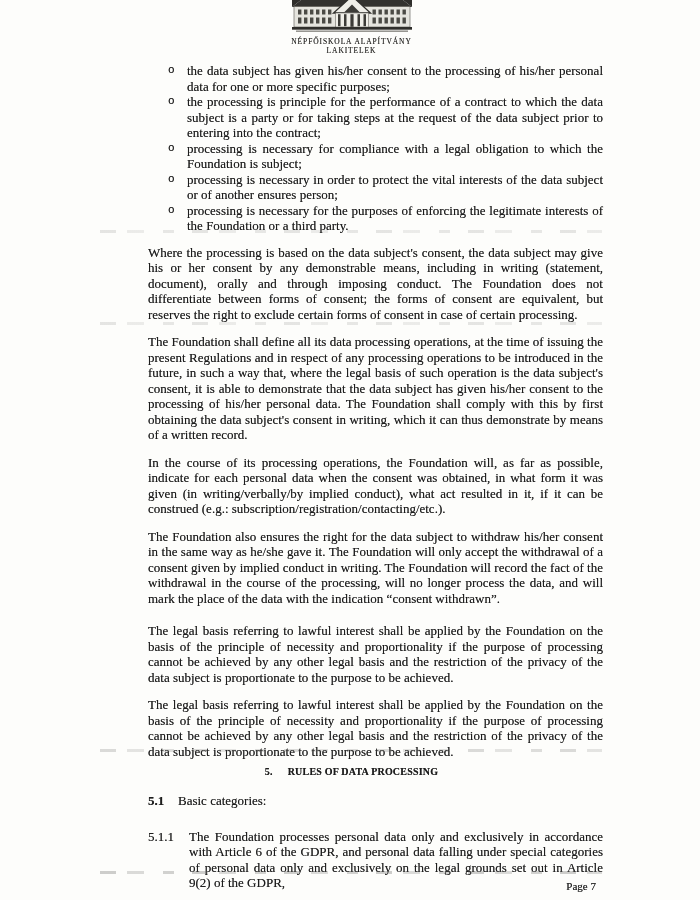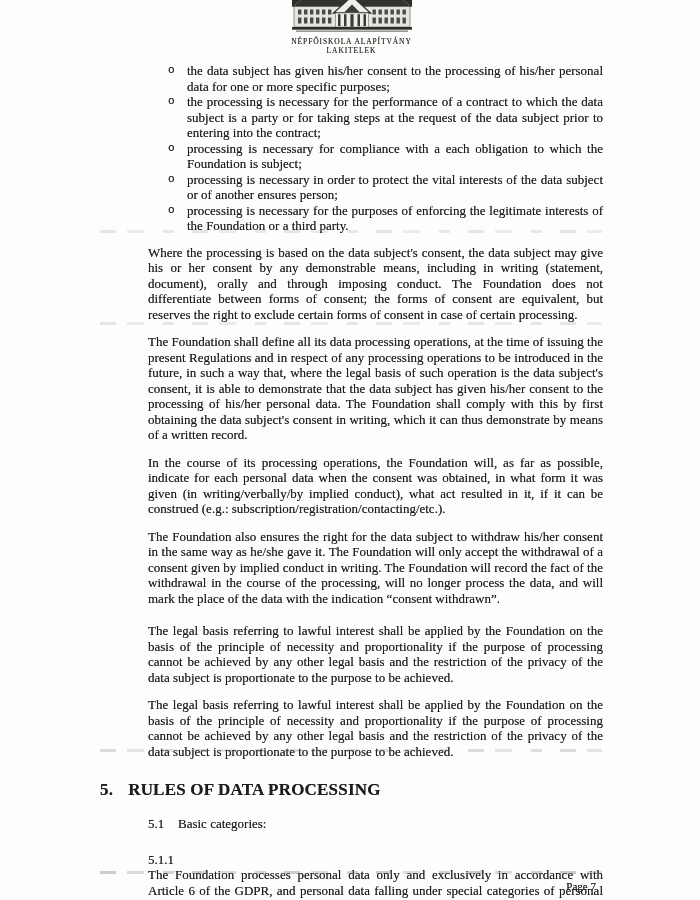--- a/index.html
+++ b/index.html
@@ -46,35 +46,35 @@
   }
   .bullet-text { flex:1; }
 
   
   .para { margin-top:12px; }
   .para.first { margin-top:11px; }
   .para.gap-lg { margin-top:17px; }
 
   
   .heading {
-    margin-top:21px;
-    text-align:left;
+    margin-top:7px;
+    text-align:center;
     font-weight:bold;
-    font-size:17px;
+    font-size:10px;
     letter-spacing:0.2px;
     text-shadow:0 0 0.5px rgba(30,30,30,0.7);
   }
   .heading .num { margin-right:15px; }
 
   
   .subsection { display:flex; margin-top:16px; }
-  .subsection .num { flex:none; width:30px; }
-
-  
-  .clause { display:flex; margin-top:20px;flex-direction:column; }
+  .subsection .num { flex:none; width:30px;font-weight:bold; }
+
+  
+  .clause { display:flex; margin-top:20px; }
   .clause .num { flex:none; width:41px; }
   .clause .body { flex:1; }
 
   
   .page-number {
     position:absolute;
     right:104px; bottom:8px;
     font-size:11px;
     text-shadow:0 0 0.45px rgba(40,40,40,0.65);
   }
@@ -159,25 +159,25 @@
       <div class="logo-caption">LAKITELEK</div>
     </div>
 
     <div class="blist txt">
       <div class="bullet-item">
         <span class="bullet-marker">o</span>
         <span class="bullet-text">the data subject has given his/her consent to the processing of his/her personal data for one or more specific purposes;</span>
       </div>
       <div class="bullet-item">
         <span class="bullet-marker">o</span>
-        <span class="bullet-text">the processing is necessary for the performance of a contract to which the data subject is a party or for taking steps at the request of the data subject prior to entering into the contract;</span>
-      </div>
-      <div class="bullet-item">
-        <span class="bullet-marker">o</span>
-        <span class="bullet-text">processing is necessary for compliance with a each obligation to which the Foundation is subject;</span>
+        <span class="bullet-text">the processing is principle for the performance of a contract to which the data subject is a party or for taking steps at the request of the data subject prior to entering into the contract;</span>
+      </div>
+      <div class="bullet-item">
+        <span class="bullet-marker">o</span>
+        <span class="bullet-text">processing is necessary for compliance with a legal obligation to which the Foundation is subject;</span>
       </div>
       <div class="bullet-item">
         <span class="bullet-marker">o</span>
         <span class="bullet-text">processing is necessary in order to protect the vital interests of the data subject or of another ensures person;</span>
       </div>
       <div class="bullet-item">
         <span class="bullet-marker">o</span>
         <span class="bullet-text">processing is necessary for the purposes of enforcing the legitimate interests of the Foundation or a third party.</span>
       </div>
     </div>

